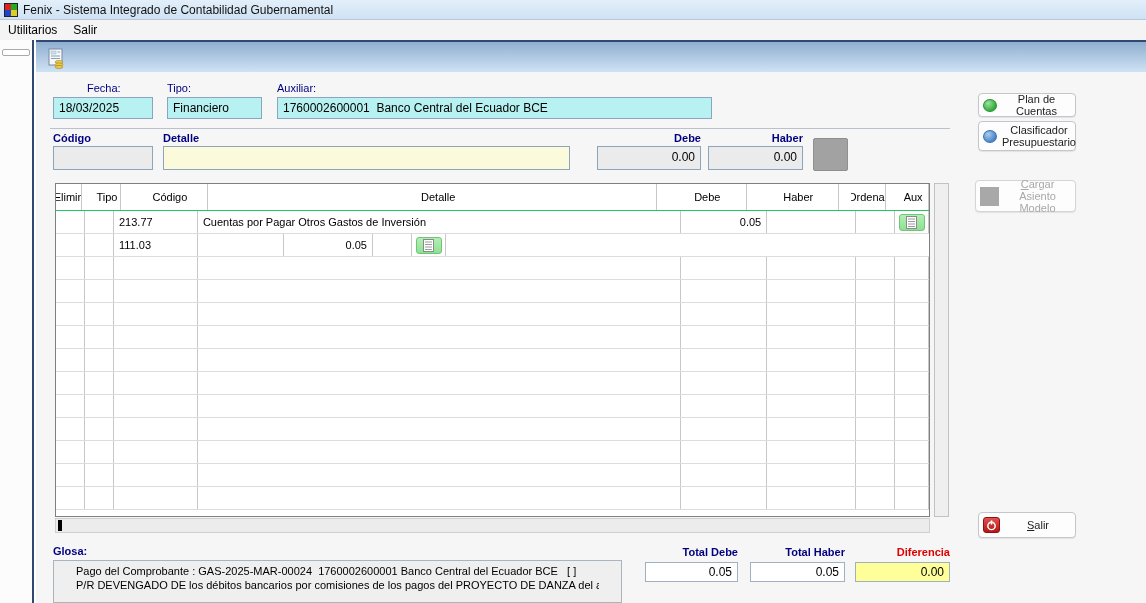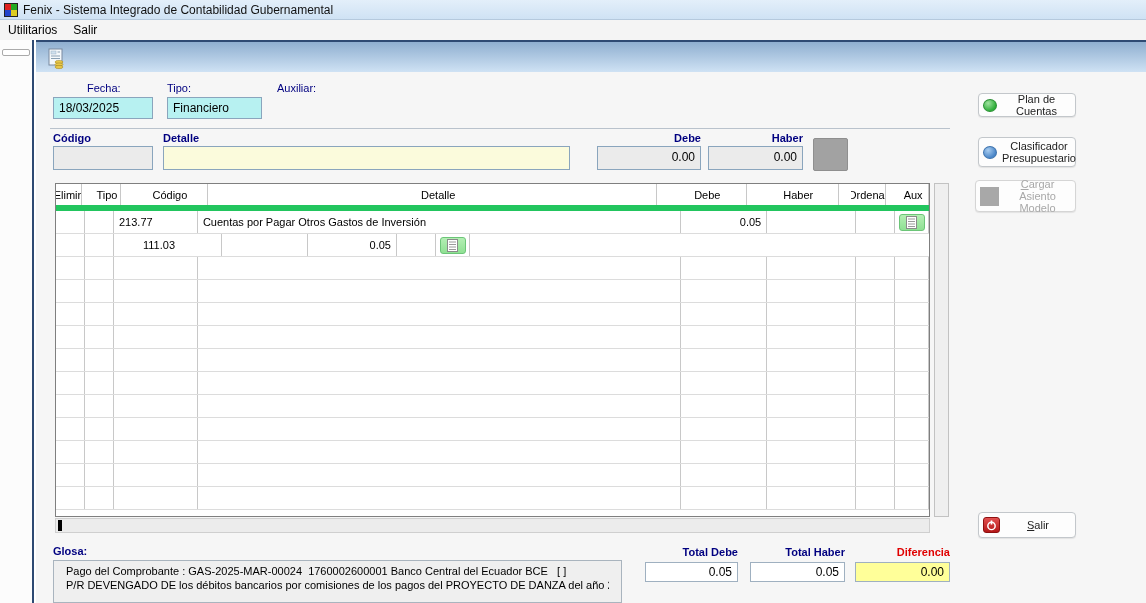--- a/index.html
+++ b/index.html
@@ -35,33 +35,33 @@
   .gray { background:#ebebeb; }
   .ivory { background:#fbfbdc; }
   .num { text-align:right; }
 
   .sep { position:absolute; left:14px; top:88px; width:900px; height:1px; background:#b9c2cc; }
 
   .gray-btn { position:absolute; left:777px; top:98px; width:35px; height:33px; background:#a2a2a2; border:1px solid #8f8f8f; border-radius:2px; cursor:pointer; }
 
   
   .grid { position:absolute; left:19px; top:143px; width:875px; height:334px; background:#fff; border:1px solid #7f7f7f; overflow:hidden; }
-  .grid-header { display:flex; height:27px; border-bottom:6px solid #22c55e;gap:12px; }
+  .grid-header { display:flex; height:27px; border-bottom:1px solid #22c55e;gap:12px; }
   .grid-header .th { display:flex; align-items:center; justify-content:center; font-size:11px; border-right:1px solid #c8c8c8; overflow:hidden; }
   .grid-row { display:flex; height:23px; border-bottom:1px solid #dcdcdc; }
   .grid-row .td { border-right:1px solid #c8c8c8; font-size:11px; display:flex; align-items:center; padding:0 5px; overflow:hidden; white-space:nowrap; }
   .td.num, .th-num { justify-content:flex-end; }
   .aux-btn { width:26px; height:17px; margin:0 auto; background:linear-gradient(#b4efb4,#8fe093); border:1px solid #6cc578; border-radius:3px; display:flex; align-items:center; justify-content:center; cursor:pointer; padding:0; }
 
   .vscroll { position:absolute; left:898px; top:143px; width:15px; height:334px; background:#efefef; border:1px solid #c2c2c2; }
   .hscroll { position:absolute; left:19px; top:478px; width:875px; height:15px; background:#ececec; border:1px solid #cfcfcf; }
   .hscroll .caret { position:absolute; left:2px; top:1px; width:4px; height:11px; background:#000; }
 
   
-  .glosa-box { position:absolute; left:17px; top:520px; width:569px; height:43px; background:#efefef; border:1px solid #a9b4be; padding:3px 12px; font-size:11px; line-height:14px; }
+  .glosa-box { position:absolute; left:17px; top:520px; width:569px; height:43px; background:#efefef; border:1px solid #a9b4be; padding:3px 22px; font-size:11px; line-height:14px; }
   .glosa-box div { white-space:pre; overflow:hidden; }
   .total-fld { position:absolute; top:522px; height:20px; border:1px solid #9fb0c0; background:#fff; font-size:12px; text-align:right; padding:2px 5px; }
   .dif { background:#ffff99; }
   .red { color:#e00000; }
 
   
   .side-btn { position:absolute; background:#fdfdfd; border:1px solid #c3c7cb; border-radius:4px; box-shadow:0 1px 1px rgba(0,0,0,0.08); display:flex; align-items:center; font-size:11px; cursor:pointer; padding:2px 4px; gap:5px; }
   .side-btn .txt { flex:1; text-align:center; line-height:12px; color:#222; }
   .sphere { width:14px; height:13px; border-radius:50%; flex:0 0 auto; }
   .sphere.green { background:radial-gradient(circle at 35% 30%, #9fe29f, #2fae3a 70%); border:1px solid #2a8f33; }
@@ -113,20 +113,21 @@
         </div>
       </div>
 
       <span class="lbl" style="left:17px; top:42px;padding-left:34px;">Fecha:</span>
       <div class="fld cyan" style="left:17px; top:57px; width:100px; height:22px;">18/03/2025</div>
 
       <span class="lbl" style="left:131px; top:42px;">Tipo:</span>
       <div class="fld cyan" style="left:131px; top:57px; width:95px; height:22px;">Financiero</div>
 
       <span class="lbl" style="left:241px; top:42px;">Auxiliar:</span>
+      <div class="fld cyan" style="left:241px; top:57px; width:435px; height:22px;">1760002600001  Banco Central del Ecuador BCE</div>
 
       <div class="sep"></div>
 
       <span class="lbl b" style="left:17px; top:92px;">Código</span>
       <div class="fld gray" style="left:17px; top:106px; width:100px; height:24px;"></div>
 
       <span class="lbl b" style="left:127px; top:92px;">Detalle</span>
       <div class="fld ivory" style="left:127px; top:106px; width:407px; height:24px;"></div>
 
       <span class="lbl b" style="left:561px; top:92px; width:104px; text-align:right;">Debe</span>
@@ -165,21 +166,21 @@
                     <line x1="2" y1="5.5" x2="9" y2="5.5" stroke="#9a9a9a"></line>
                     <line x1="2" y1="8" x2="9" y2="8" stroke="#9a9a9a"></line>
                     <line x1="2" y1="10.5" x2="9" y2="10.5" stroke="#9a9a9a"></line>
                   </svg>
                 </button>
               </div>
             </div>
             <div class="grid-row">
               <div class="td" style="width: 29px;"></div>
               <div class="td" style="width: 29px;"></div>
-              <div class="td" style="width: 84px; margin-left: 24px;">111.03</div>
+              <div class="td" style="width: 84px;">111.03</div>
               <div class="td num" style="width: 86px;"></div>
               <div class="td num" style="width: 89px;">0.05</div>
               <div class="td" style="width: 39px;"></div>
               <div class="td" style="width: 34px; padding: 0px;">
                 <button class="aux-btn">
                   <svg width="11" height="13" viewBox="0 0 11 13">
                     <rect x="0.5" y="0.5" width="10" height="12" fill="#fff" stroke="#8a8a8a"></rect>
                     <line x1="2" y1="3" x2="9" y2="3" stroke="#9a9a9a"></line>
                     <line x1="2" y1="5.5" x2="9" y2="5.5" stroke="#9a9a9a"></line>
                     <line x1="2" y1="8" x2="9" y2="8" stroke="#9a9a9a"></line>
@@ -318,21 +319,21 @@
       <div class="total-fld" style="left:714px; width:95px;">0.05</div>
 
       <span class="lbl b red" style="left:819px; top:506px; width:95px; text-align:right;">Diferencia</span>
       <div class="total-fld dif" style="left:819px; width:95px;">0.00</div>
 
       <div class="side-btn" style="left:942px; top:53px; width:98px; height:24px;">
         <span class="sphere green"></span>
         <span class="txt">Plan de Cuentas</span>
       </div>
 
-      <div class="side-btn" style="left:942px; top:81px; width:98px; height:30px;margin-top:16px;">
+      <div class="side-btn" style="left:942px; top:81px; width:98px; height:30px;">
         <span class="sphere blue"></span>
         <span class="txt">
           <span>Clasificador</span><br>
           <span>Presupuestario</span>
         </span>
       </div>
 
       <div class="side-btn disabled" style="left:939px; top:140px; width:101px; height:32px;">
         <span class="gray-sq"></span>
         <span class="txt">

